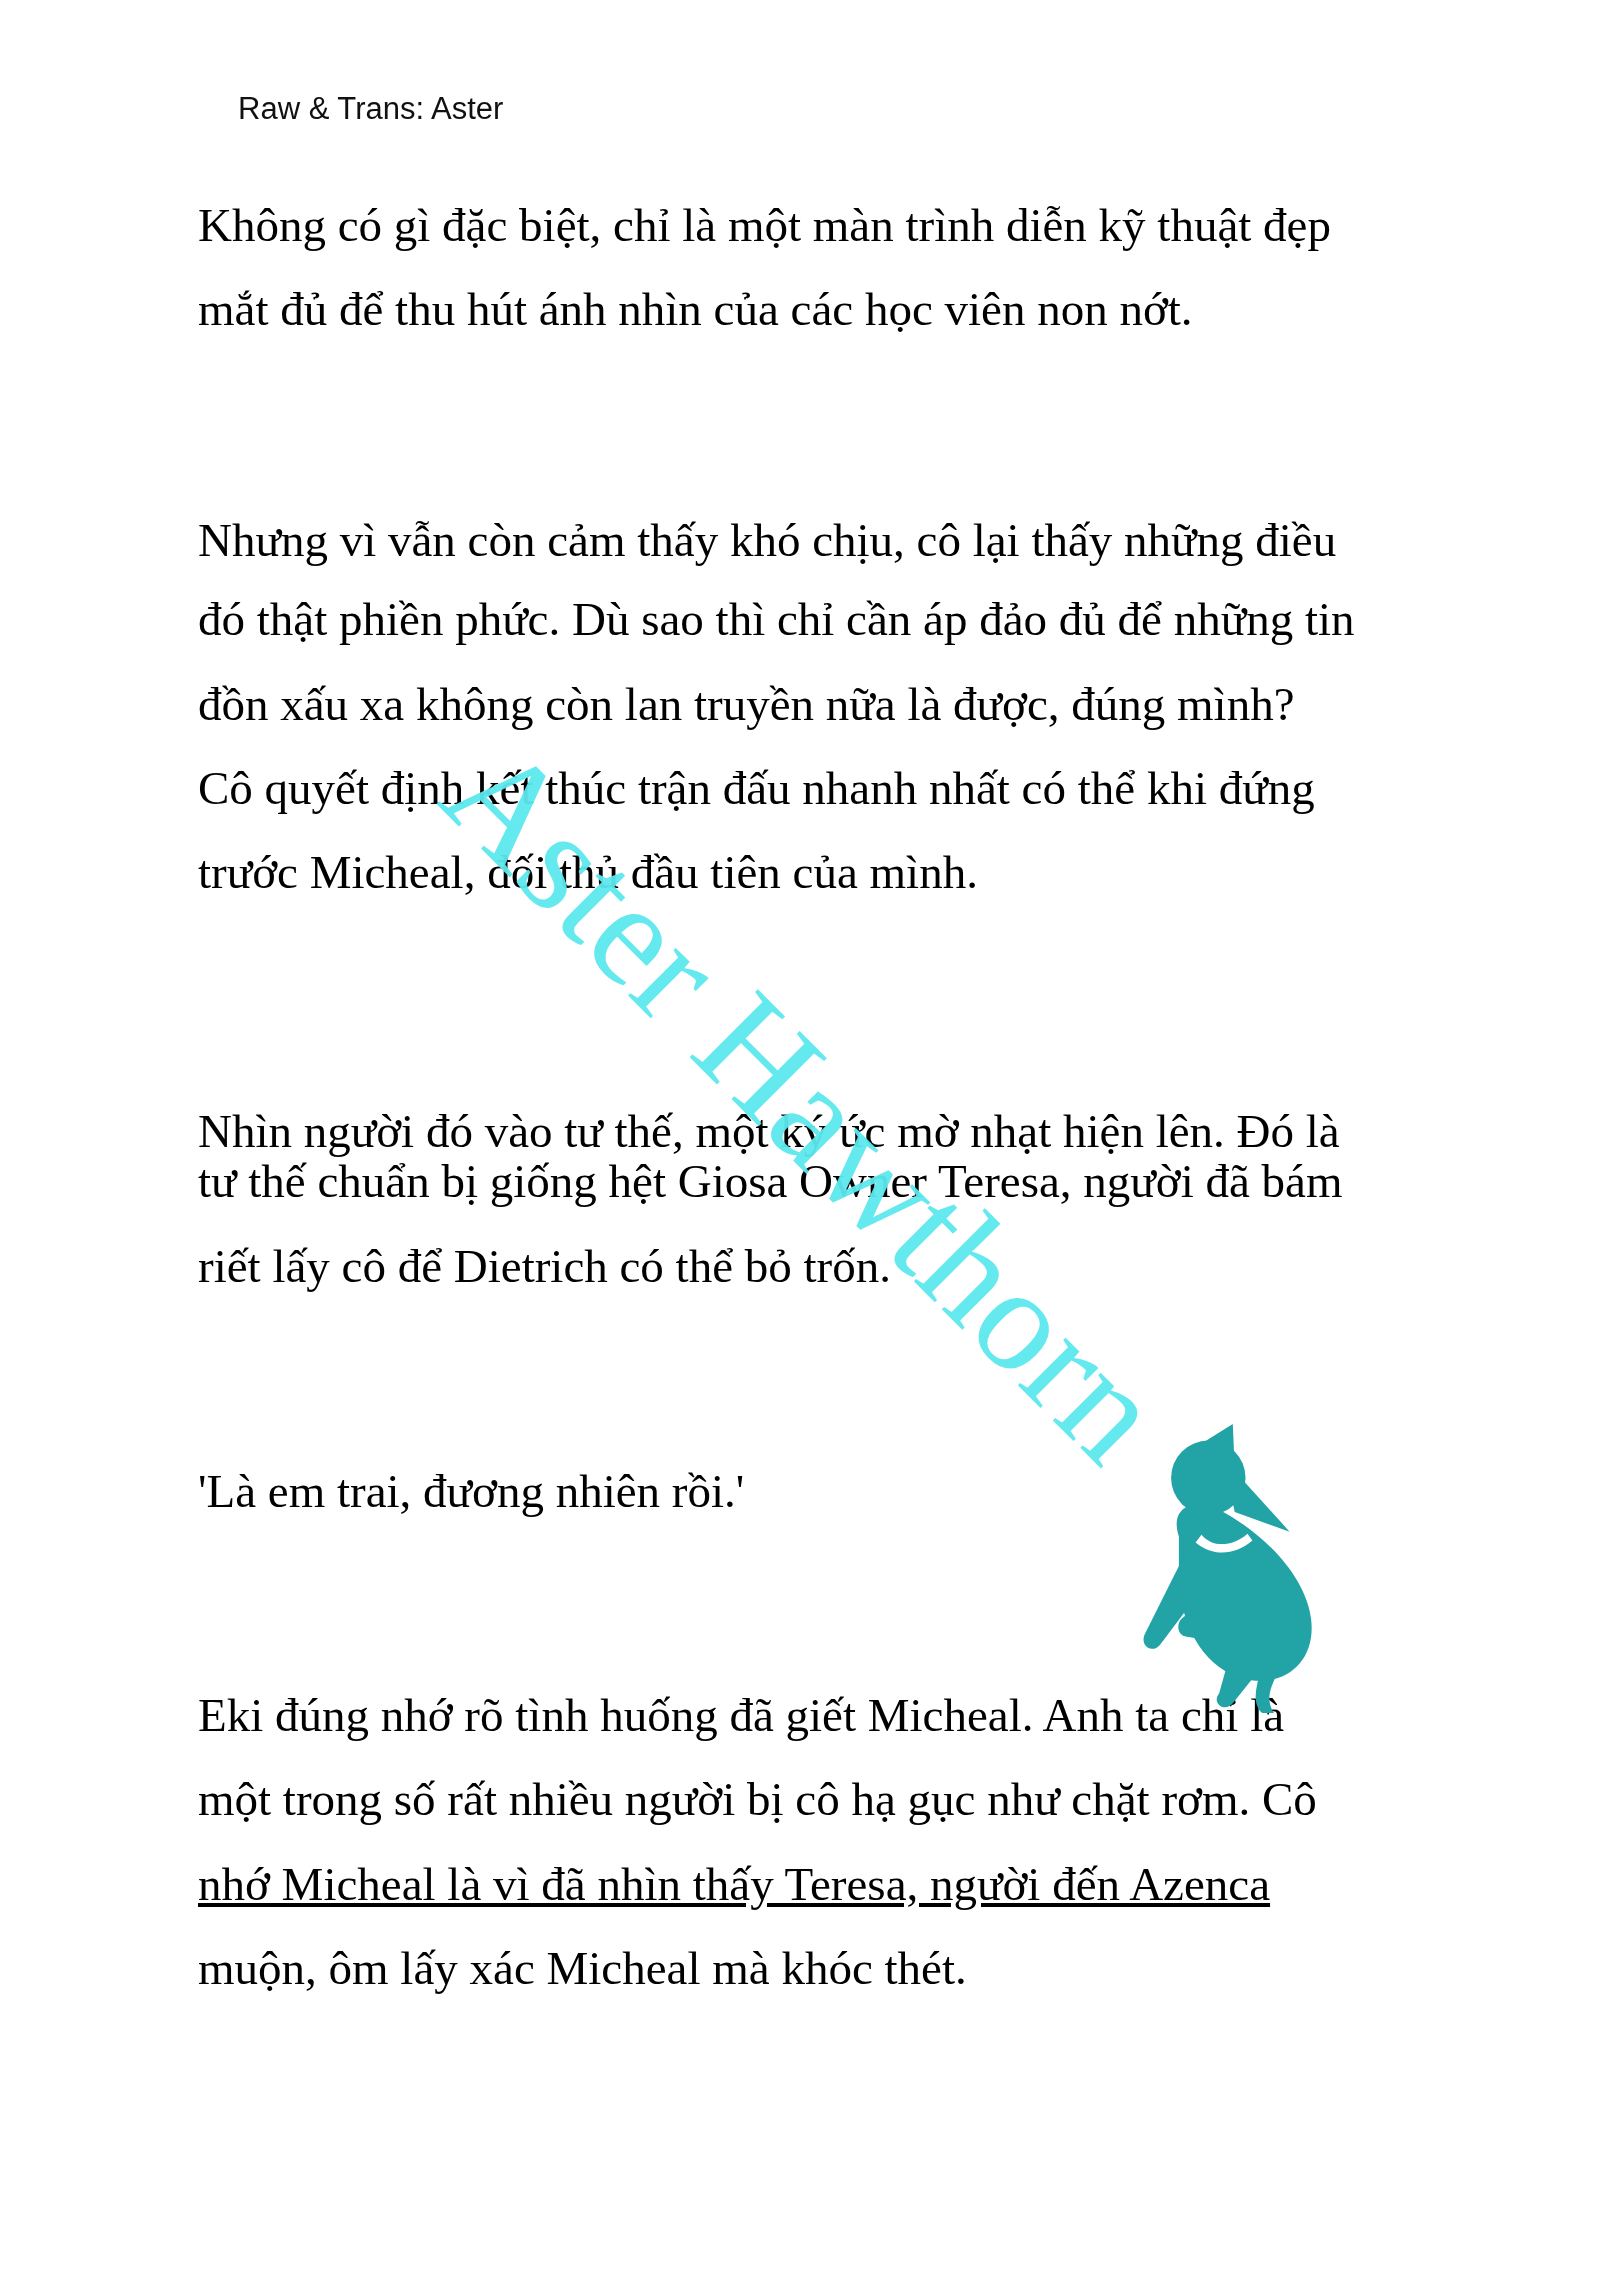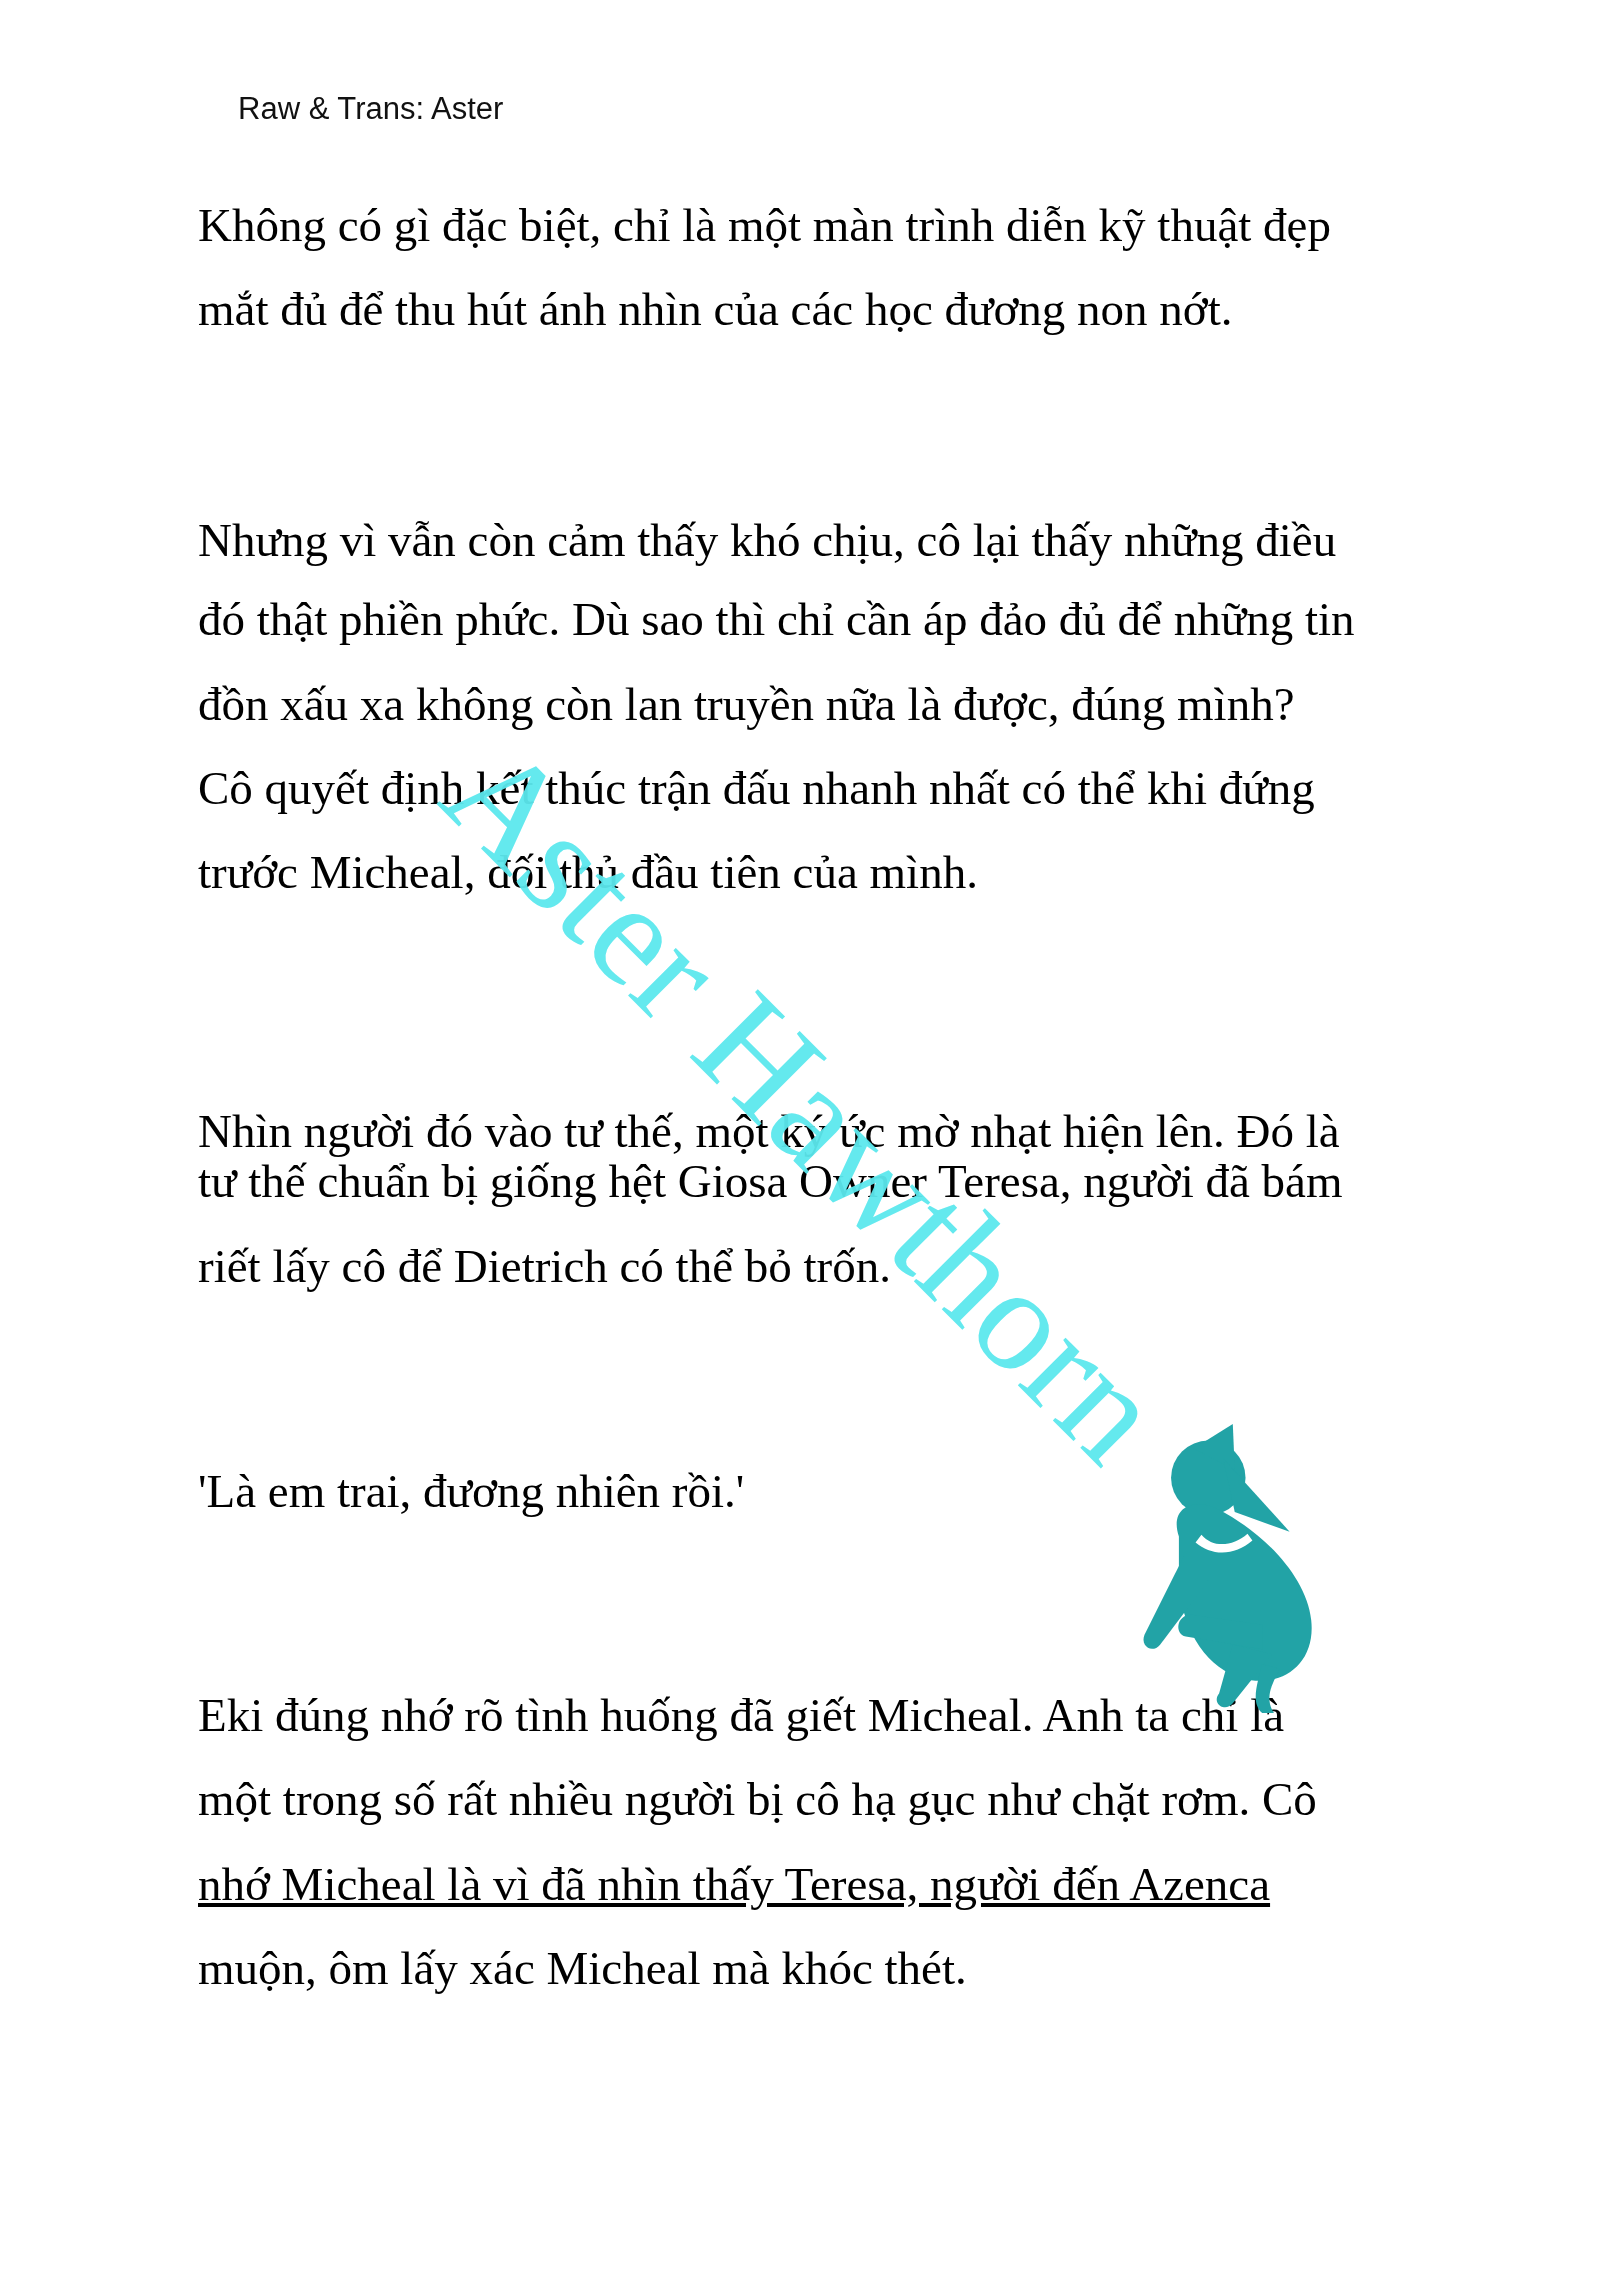--- a/index.html
+++ b/index.html
@@ -27,21 +27,21 @@
 </style>
 </head>
 <body>
 
 <div class="page">
 
   <div class="header">Raw &amp; Trans: Aster</div>
 
   <div class="body-text" style="top:198px;">
     <div class="line" style="top:0px;">Không có gì đặc biệt, chỉ là một màn trình diễn kỹ thuật đẹp</div>
-    <div class="line" style="top:84px;">mắt đủ để thu hút ánh nhìn của các học đương non nớt.</div>
+    <div class="line" style="top:84px;">mắt đủ để thu hút ánh nhìn của các học viên non nớt.</div>
   </div>
 
   <div class="body-text" style="top:508px;">
     <div class="line" style="top:5px;">Nhưng vì vẫn còn cảm thấy khó chịu, cô lại thấy những điều</div>
     <div class="line" style="top:84px;">đó thật phiền phức. Dù sao thì chỉ cần áp đảo đủ để những tin</div>
     <div class="line" style="top:169px;">đồn xấu xa không còn lan truyền nữa là được, đúng mình?</div>
     <div class="line" style="top:253px;">Cô quyết định kết thúc trận đấu nhanh nhất có thể khi đứng</div>
     <div class="line" style="top:337px;">trước Micheal, đối thủ đầu tiên của mình.</div>
   </div>
 

